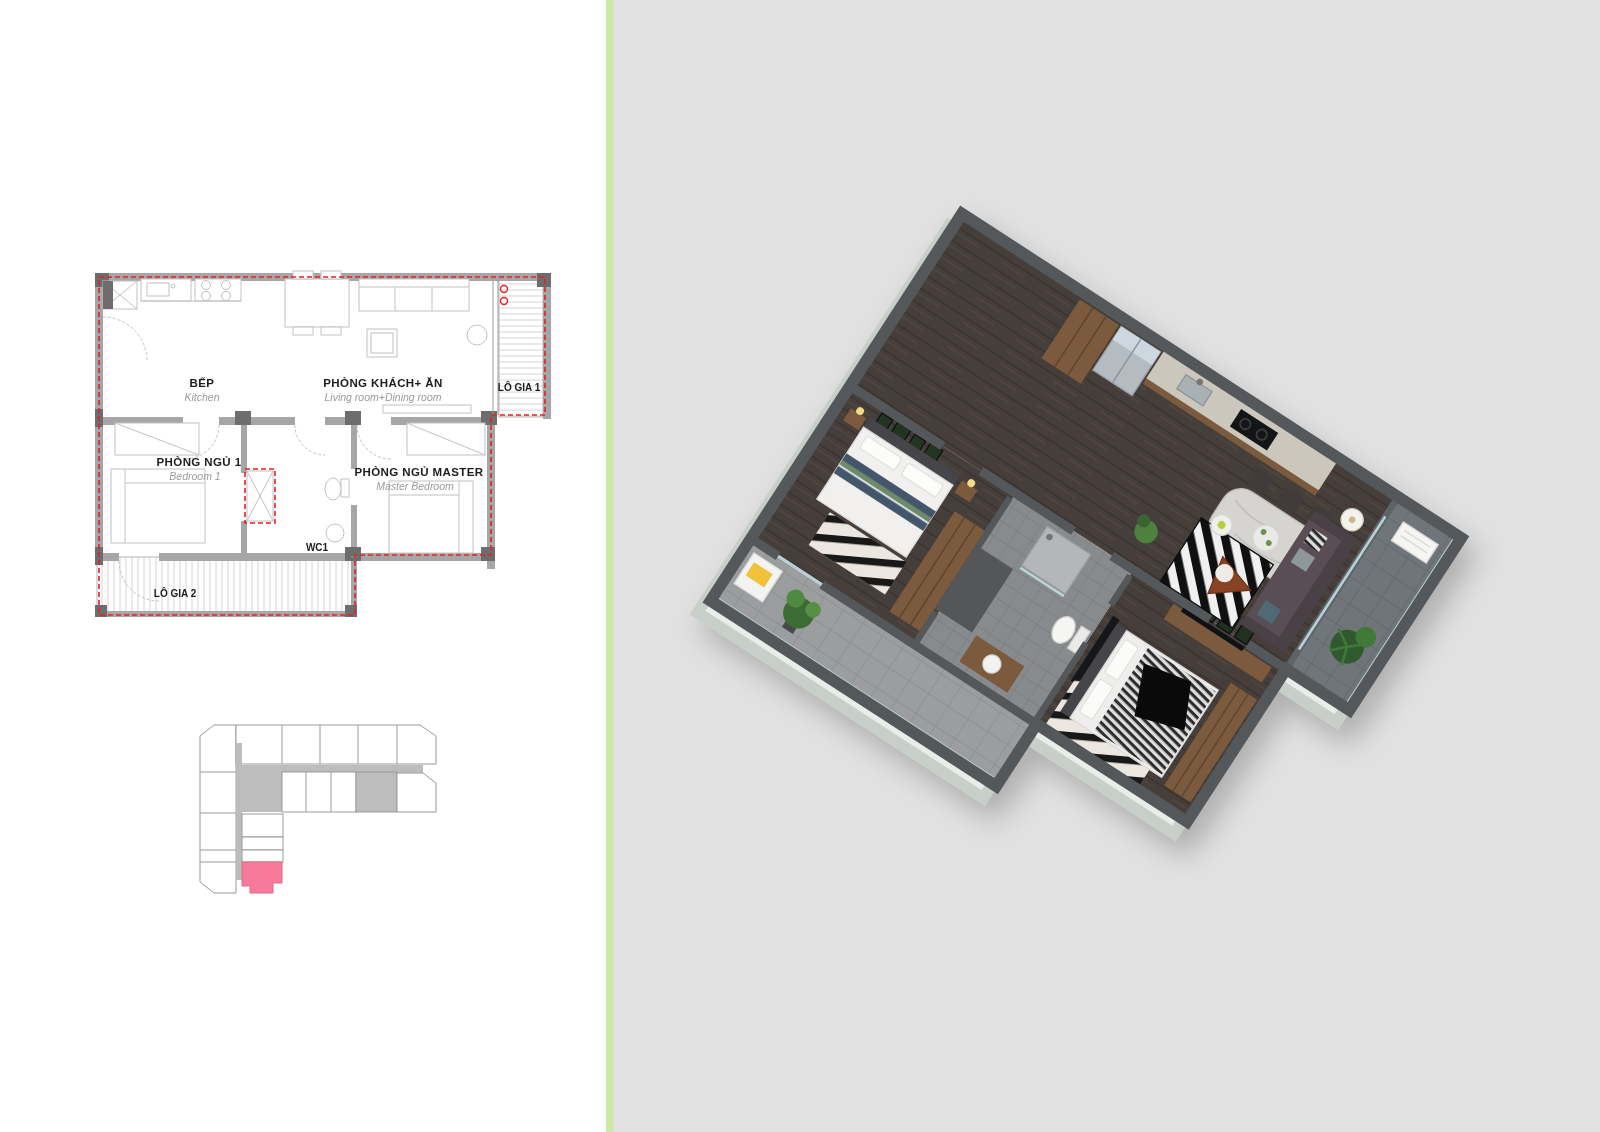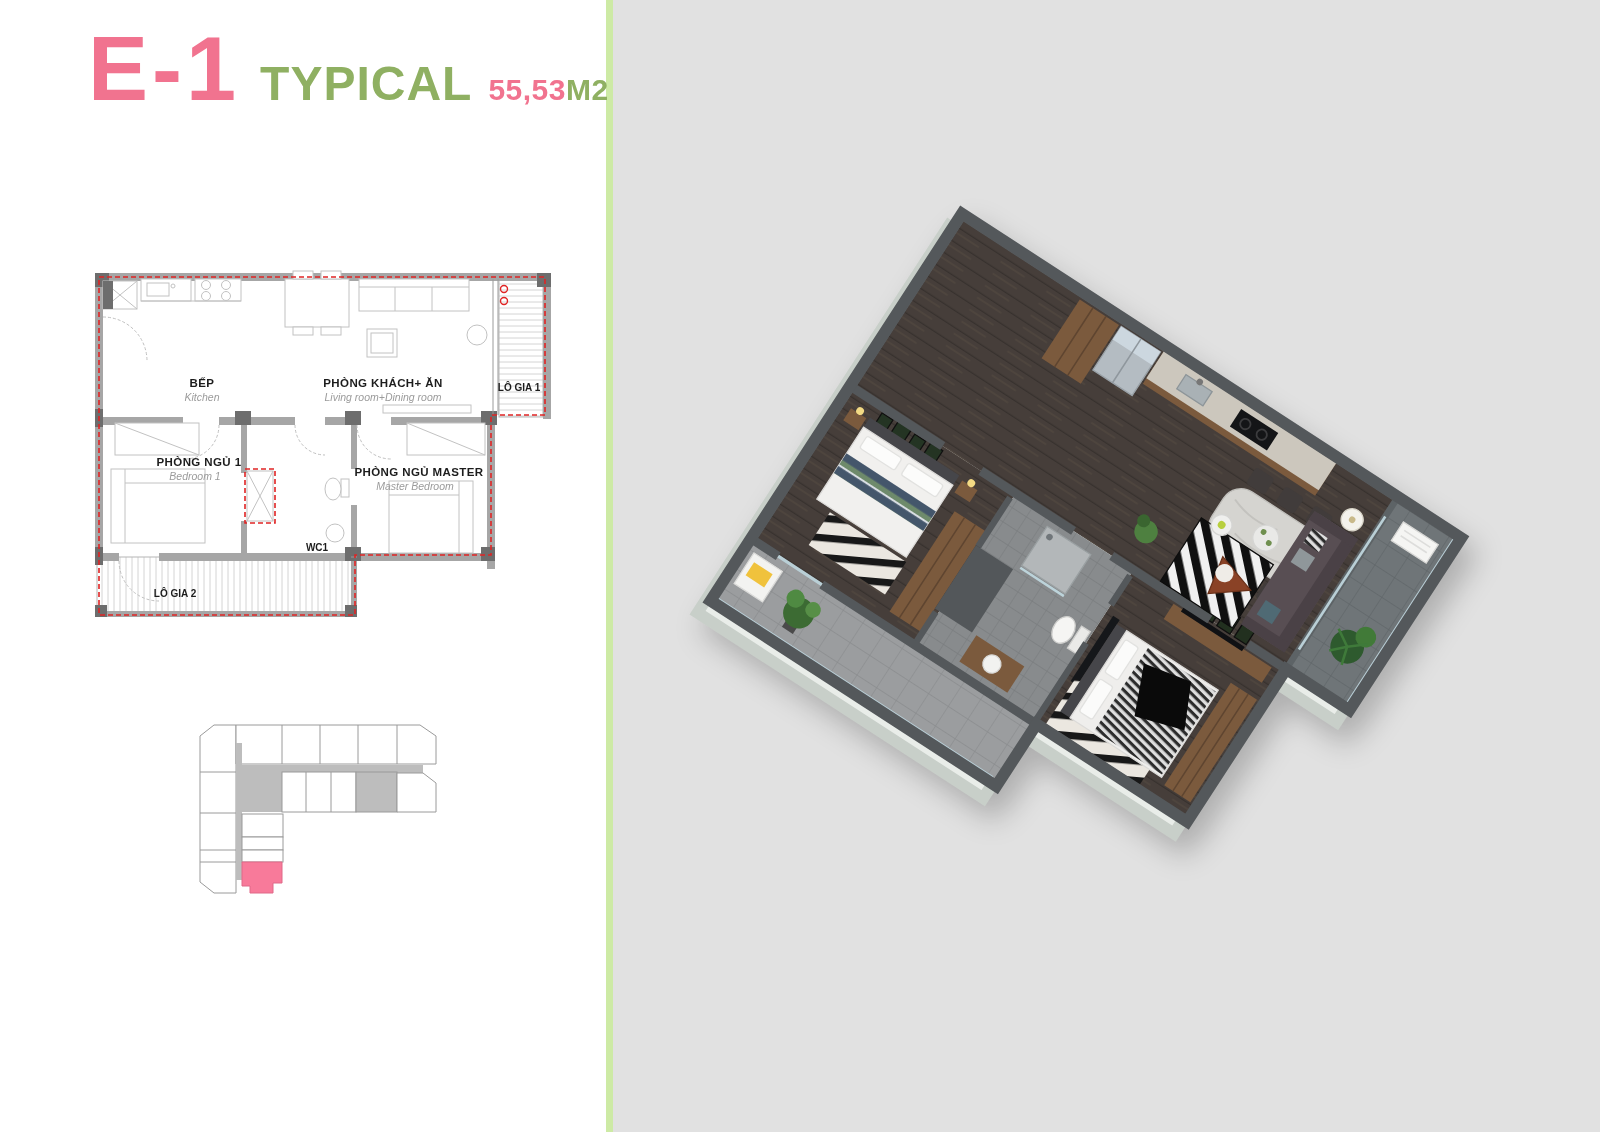--- a/index.html
+++ b/index.html
@@ -238,25 +238,20 @@
 
         <path d="M0,0 L458,0 L458,158 L400,158 L400,298 L262,298 L262,355 L0,355 Z" fill="none" stroke="#54585b" stroke-width="9"></path>
       </g>
     </svg>
   </div>
 
   <div class="divider"></div>
 
   <div class="left-panel">
 
-    <div class="title-row">
-      <span class="unit-code">E-1</span>
-      <span class="type-label">TYPICAL</span>
-      <span class="area-label"><span>55,53</span><span class="area-unit">M2</span></span>
-    </div>
 
     <svg class="fp" width="480" height="380" viewBox="0 0 480 380">
       <defs>
         <pattern id="hatchV" width="6" height="6" patternUnits="userSpaceOnUse">
           <path d="M1,0 V6" stroke="#cfcfcf" stroke-width="0.9"></path>
         </pattern>
         <pattern id="hatchH" width="6" height="6" patternUnits="userSpaceOnUse">
           <path d="M0,1 H6" stroke="#cfcfcf" stroke-width="0.9"></path>
         </pattern>
       </defs>

